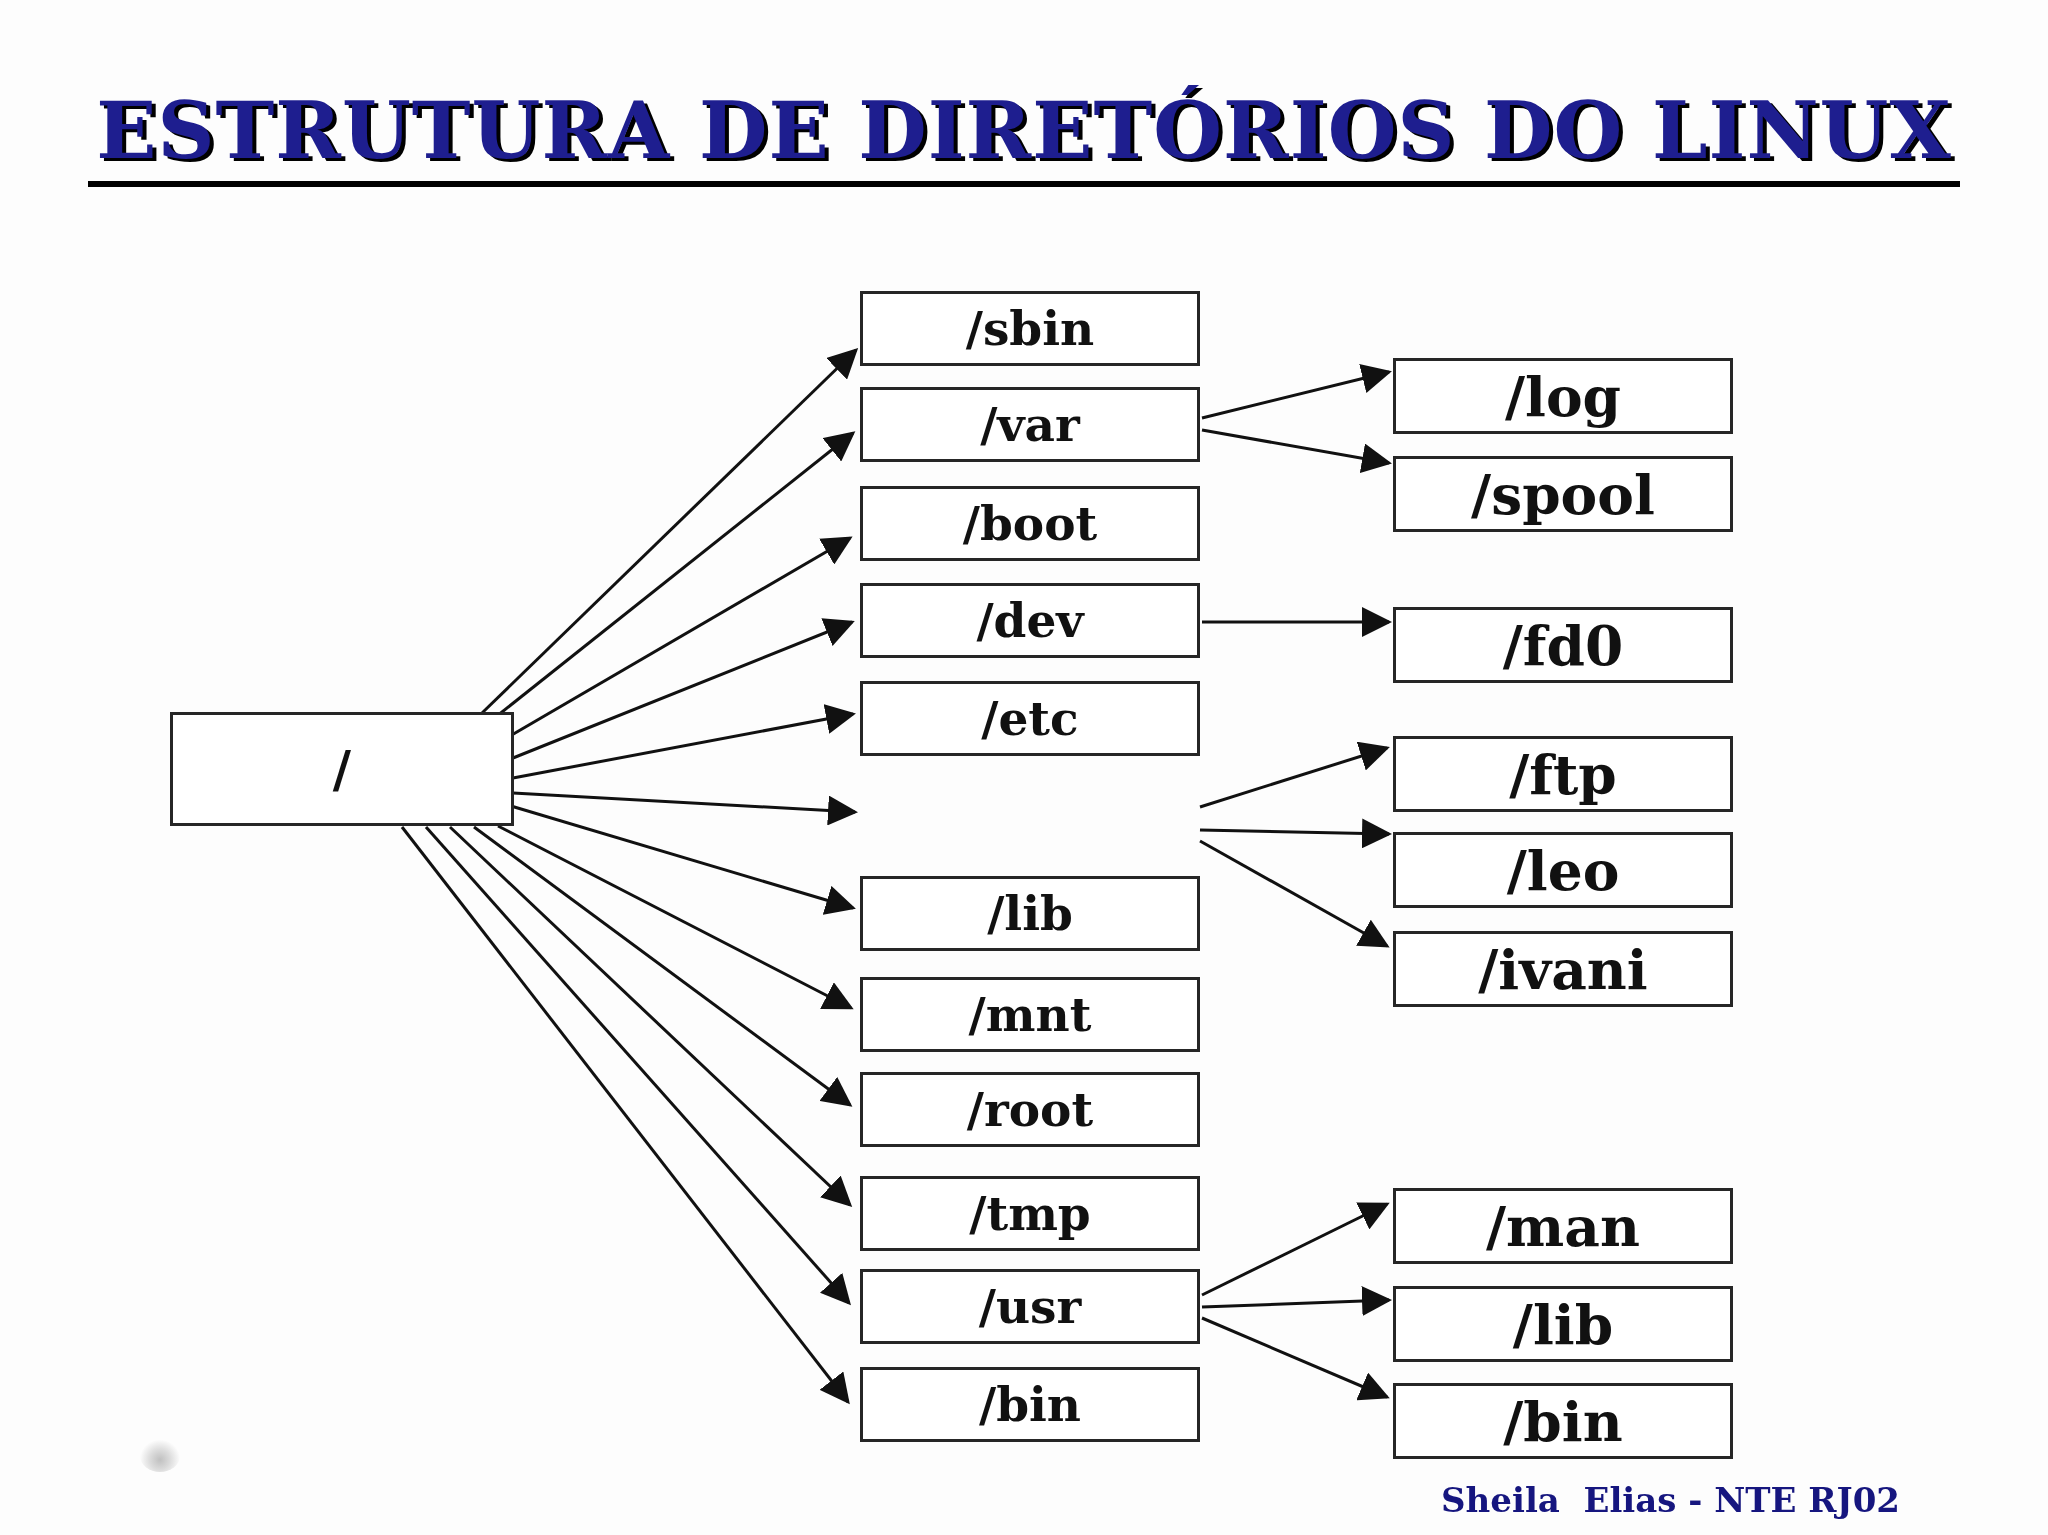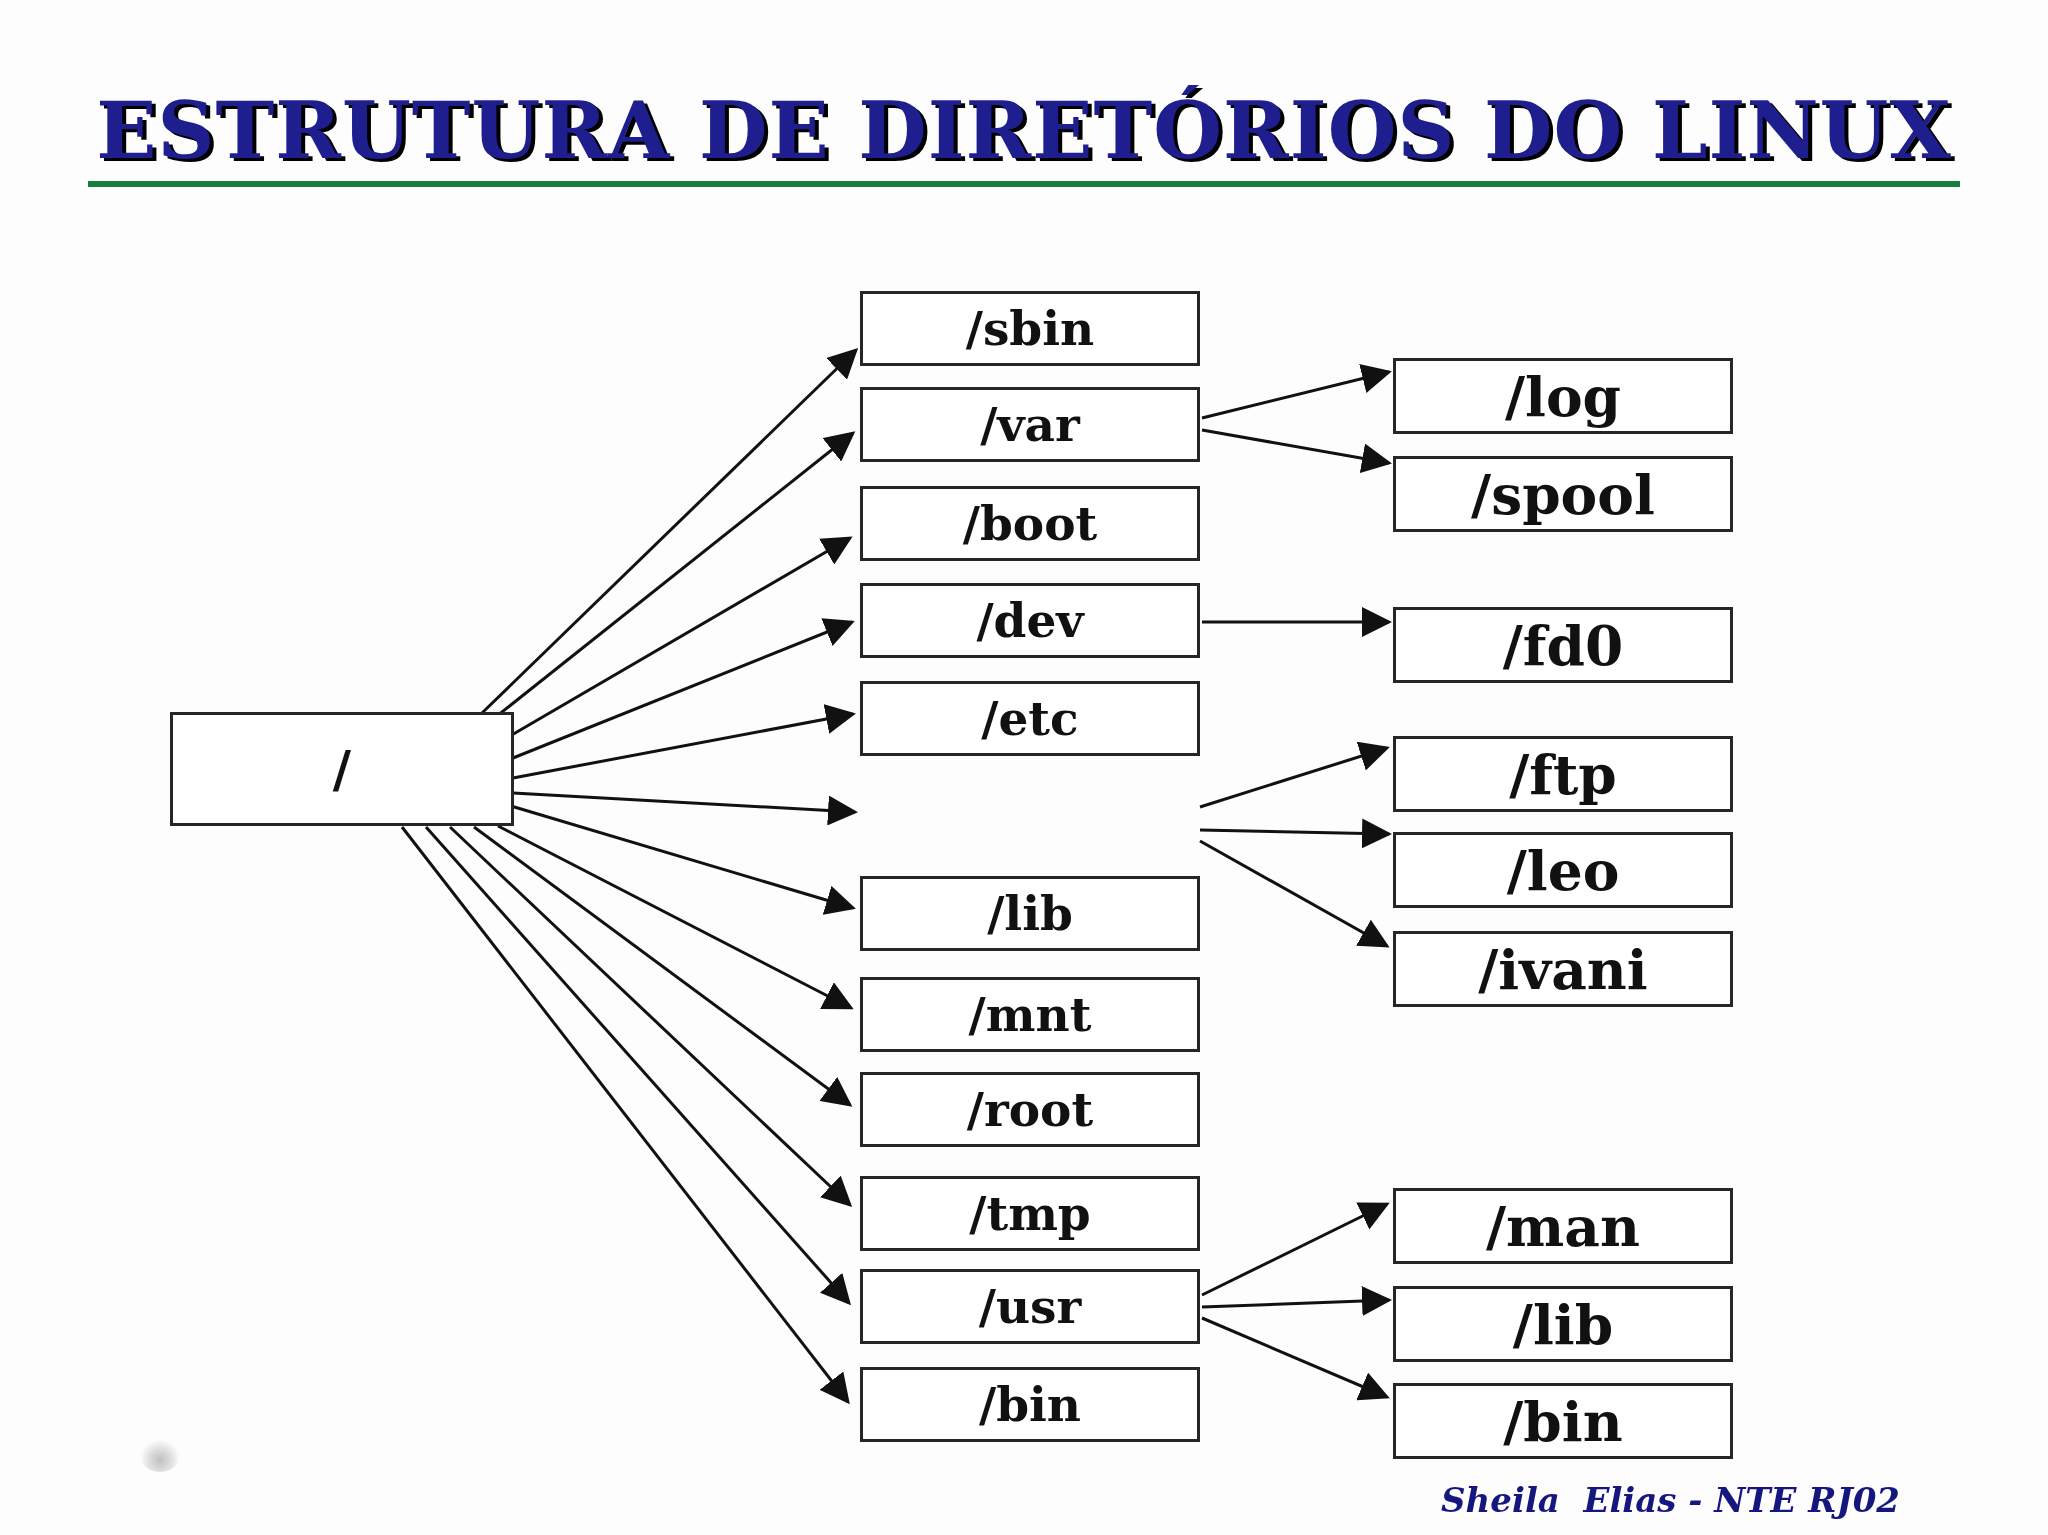--- a/index.html
+++ b/index.html
@@ -23,21 +23,21 @@
     text-align: center;
     margin: 0;
   }
   .title-text {
     display: inline-block;
     font-size: 79px;
     font-weight: bold;
     letter-spacing: 1px;
     color: #1e1e8f;
     text-shadow: 4px 3px 0 #000000;
-    border-bottom: 6px solid #15803d;
+    border-bottom: 6px solid #000000;
     padding: 0 8px 4px 8px;
     white-space: nowrap;
   }
   .arrows {
     position: absolute;
     top: 0;
     left: 0;
   }
   .node {
     position: absolute;
@@ -68,21 +68,20 @@
     width: 340px;
     height: 76px;
     font-size: 55px;
     margin-top: 24px;
   }
   .credit {
     position: absolute;
     top: 1480px;
     right: 148px;
     font-size: 34px;
-    font-style: italic;
     font-weight: bold;
     color: #16167f;
     white-space: pre;
   }
   .watermark-dot {
     position: absolute;
     left: 140px;
     top: 1440px;
     width: 40px;
     height: 32px;

